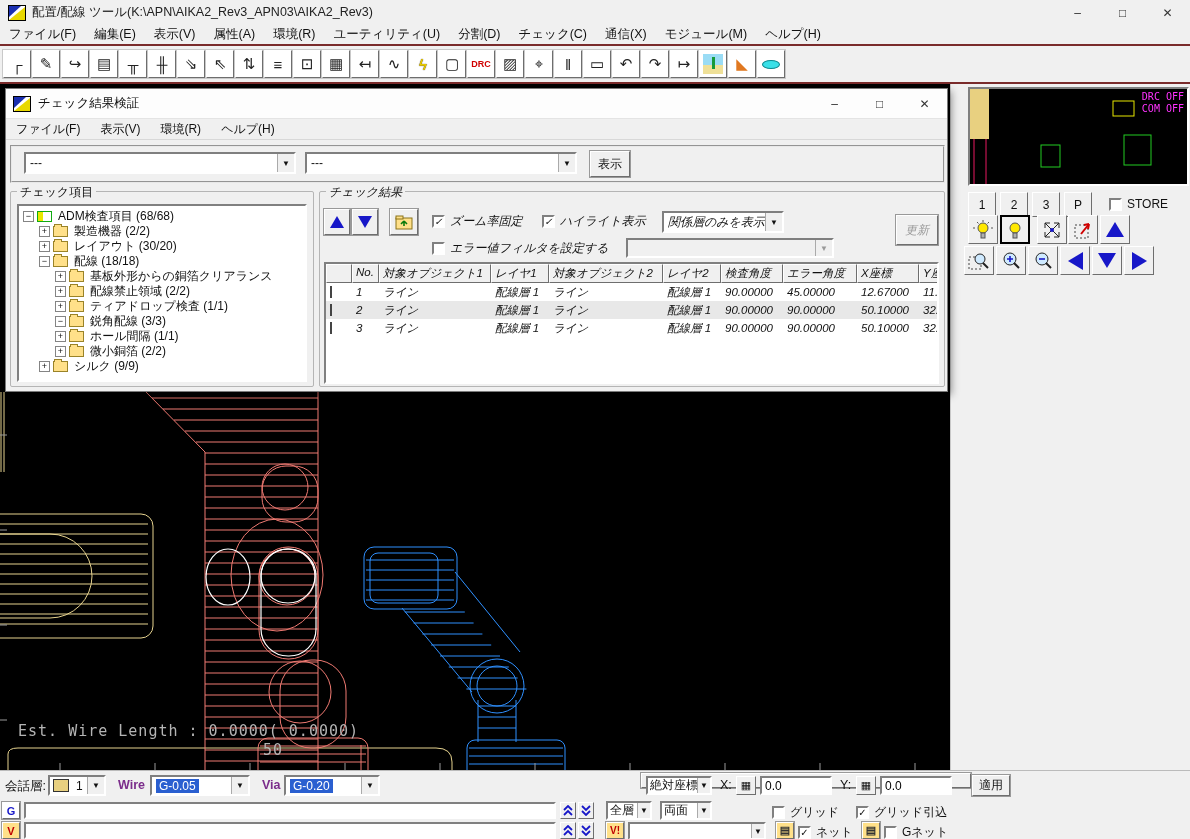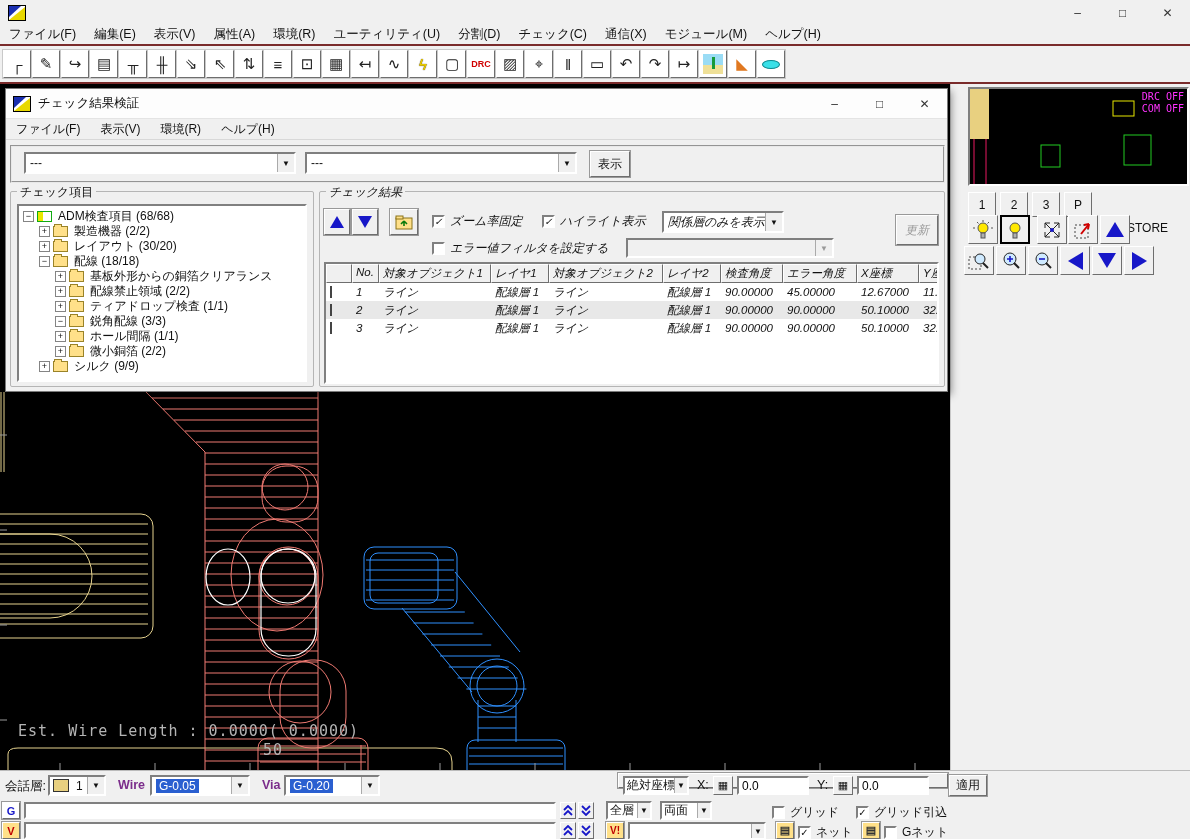--- a/index.html
+++ b/index.html
@@ -83,34 +83,35 @@
 .icon-page.colored { background-image:linear-gradient(#5588cc 0 0),linear-gradient(#cc6655 0 0); background-size:7px 4px,7px 4px; background-position:2px 3px,2px 9px; background-repeat:no-repeat; }
 
 
 .statusbar { position:absolute; left:0; top:770px; width:1190px; height:69px; background:#f0f0f0; border-top:1px solid #bbb; }
 .sb-label { position:absolute; font-size:12.5px; }
 .input { position:absolute; background:#fff; border:2px solid; border-color:#808080 #fff #fff #808080; font-size:12px; padding:0 3px; font-family:"Liberation Sans",sans-serif; }
 .swatch { width:16px; height:13px; background:#e8d080; border:1px solid #333; margin:0 3px; flex:none; }
 .sel-val { background:#2a5fd0; color:#fff; padding:0 3px; }
 .chevbtn { position:absolute; width:16px; height:17px; background:#f0f0f0; border:1px solid; border-color:#fff #6e6e6e #6e6e6e #fff; display:flex; align-items:center; justify-content:center; }
 .miniico { position:absolute; width:18px; height:17px; background:#fff; border:1px solid; border-color:#fff #6e6e6e #6e6e6e #fff; outline:1px solid #999; display:flex; align-items:center; justify-content:center; font-size:11px; font-weight:bold; }
-.coordpanel { position:absolute; left:618px; top:2px; width:330px; height:15px; border:1px solid; border-color:#fff #6e6e6e #6e6e6e #fff; outline:1px solid #999; }
+.coordpanel { position:absolute; left:641px; top:2px; width:330px; height:15px; border:1px solid; border-color:#fff #6e6e6e #6e6e6e #fff; outline:1px solid #999; }
 .gridbtn { position:absolute; width:20px; height:19px; background:#f0f0f0; border:1px solid; border-color:#fff #6e6e6e #6e6e6e #fff; display:flex; align-items:center; justify-content:center; font-size:11px; }
 </style>
 </head>
 <body>
 
 <div class="screen">
 
   <div class="titlebar">
     <svg class="appicon" viewBox="0 0 18 16">
       <rect x="0.5" y="0.5" width="17" height="15" fill="#fff" stroke="#000"></rect>
       <polygon points="1,15 17,15 17,2" fill="#e8d800"></polygon>
       <polygon points="1,1 13,1 1,12" fill="#1a2fb0"></polygon>
     </svg>
+    <span class="apptitle">配置/配線 ツール(K:\APN\AIKA2_Rev3_APN03\AIKA2_Rev3)</span>
     <div class="winbtns">
       <div class="winbtn">–</div>
       <div class="winbtn">□</div>
       <div class="winbtn">✕</div>
     </div>
   </div>
 
   <div class="menubar">
       <span class="mi">ファイル(F)</span>
       <span class="mi">編集(E)</span>
@@ -308,21 +309,21 @@
         <text x="214" y="11" text-anchor="end" font-size="10" fill="#ff33ff" font-family="DejaVu Sans Mono, monospace">DRC OFF</text>
         <text x="214" y="23" text-anchor="end" font-size="10" fill="#ff33ff" font-family="DejaVu Sans Mono, monospace">COM OFF</text>
       </svg>
     </div>
     <div id="pagebtns">
         <div class="pagebtn" style="left: 17px; top: 108px;">1</div>
         <div class="pagebtn" style="left: 49px; top: 108px;">2</div>
         <div class="pagebtn" style="left: 81px; top: 108px;">3</div>
         <div class="pagebtn" style="left: 113px; top: 108px;">P</div>
       </div>
-    <label class="chk" style="position:absolute; left:158px; top:113px;margin-top:24px;">
+    <label class="chk" style="position:absolute; left:158px; top:113px;">
       <span class="box"></span>
       <span>STORE</span>
     </label>
 
     <div class="icobtn" style="left:17px; top:131px;">
       <svg width="20" height="20" viewBox="0 0 20 20">
           <circle cx="10" cy="8" r="5" fill="#ffe800" stroke="#555"></circle>
           <path d="M10,0 V2 M2,8 H0 M20,8 H18 M4,2 L5.5,3.5 M16,2 L14.5,3.5" stroke="#555"></path>
           <rect x="8" y="13" width="4" height="5" fill="#b0b0b0" stroke="#555"></rect>
         </svg>

